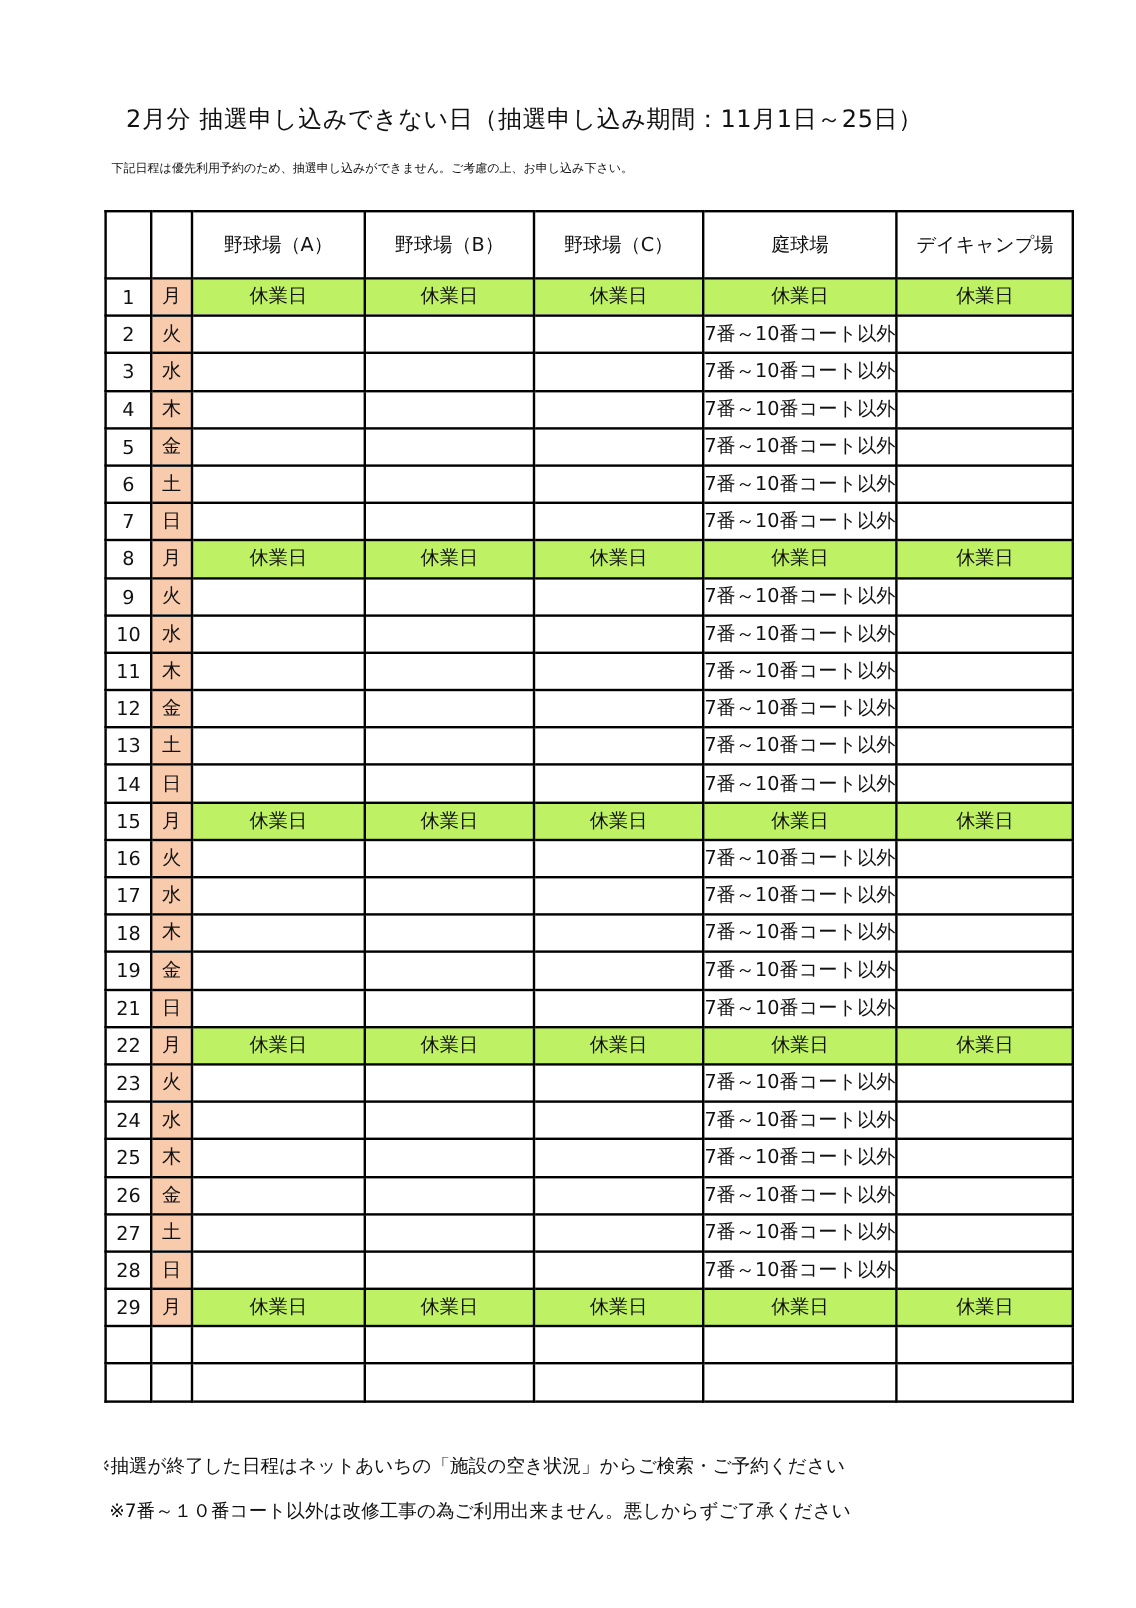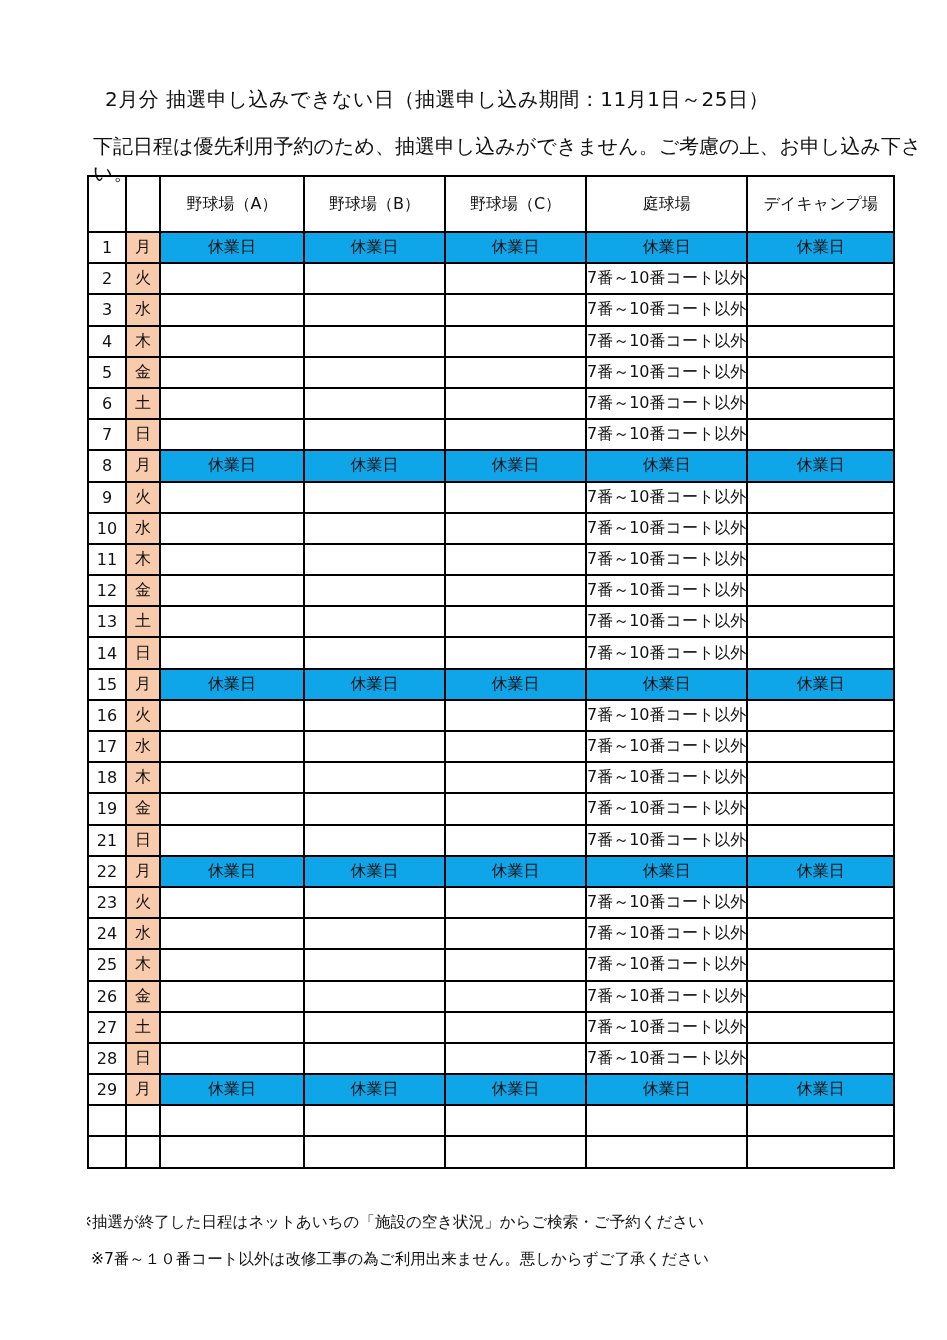--- a/index.html
+++ b/index.html
@@ -1,29 +1,29 @@
 <!DOCTYPE html>
 <html><head>
 <meta charset="utf-8">
 <style>
   html, body { margin: 0; padding: 0; background: #ffffff; }
   body { width: 947px; height: 1340px; position: relative; overflow: hidden;
          font-family: "DejaVu Sans", "Liberation Sans", sans-serif; color: #111; }
   .title { position: absolute; left: 0; width: 874px; top: 86px; text-align: center;
            font-size: 20px; letter-spacing: 0.5px; }
-  .subtitle { position: absolute; left: 93px; top: 133px; font-size: 20px; }
+  .subtitle { position: absolute; left: 93px; top: 133px; font-size: 10px; }
   table.sched { position: absolute; left: 87px; top: 175px; border-collapse: collapse;
                 table-layout: fixed; }
   table.sched td, table.sched th { border: 2px solid #000; padding: 0; text-align: center;
                 overflow: hidden; white-space: nowrap; }
   table.sched th { height: 54px; font-weight: normal; font-size: 16px; }
   table.sched td { height: 29.2px; font-size: 16px; }
   td.num { font-size: 18px; }
   td.day { background: #f8cbad; font-size: 17px; }
-  td.closed { background: #0ea5e9; font-size: 15px; }
+  td.closed { background: #bef264; font-size: 15px; }
   td.note { font-size: 11.5px; text-align: left; padding-left: 4px; }
   .footer-wrap { position: absolute; left: 87px; top: 1200px; width: 641px; overflow: hidden; }
   .foot { font-size: 15.5px; white-space: nowrap; position: relative; }
   .foot1 { margin-left: -8px; margin-top: 12px; }
   .foot2 { margin-left: 4px; margin-top: 16px; }
 </style>
 </head>
 <body>
 
 <div class="title">2月分 抽選申し込みできない日（抽選申し込み期間：11月1日～25日）</div>

